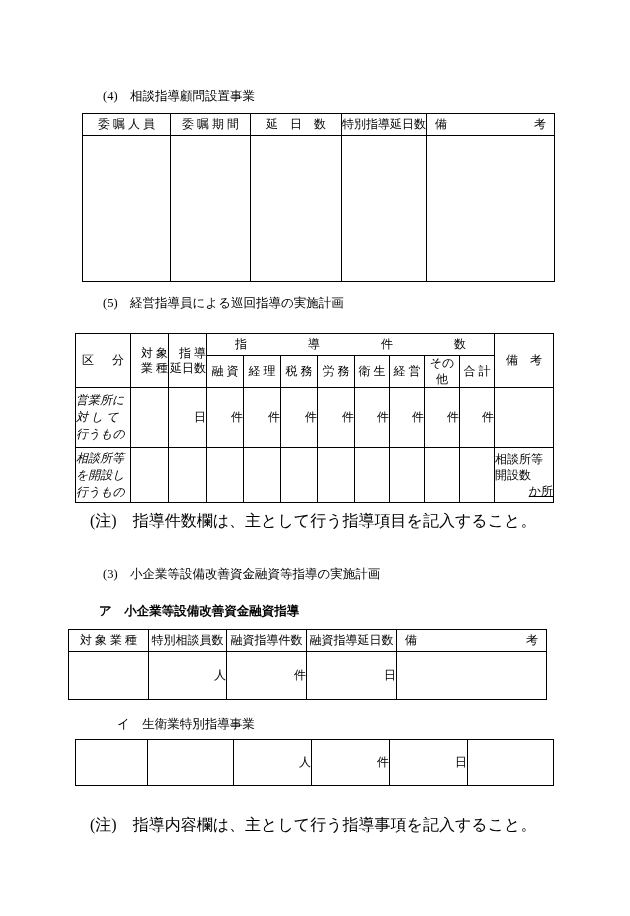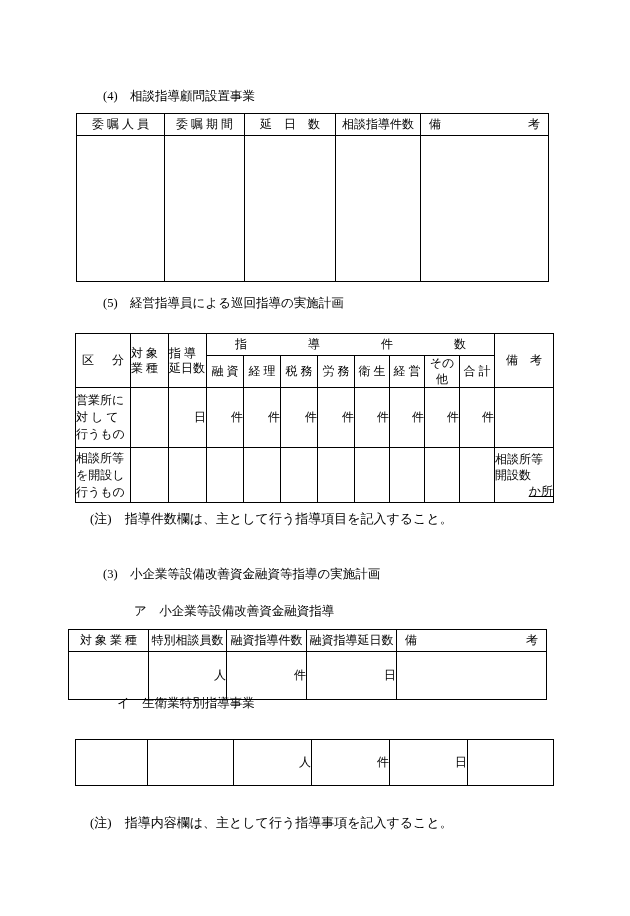--- a/index.html
+++ b/index.html
@@ -15,53 +15,53 @@
   table.t { border-collapse:collapse; table-layout:fixed; background:#fff; }
   table.t th, table.t td {
     border:1px solid #000; font-weight:normal; font-size:12px;
     padding:0; overflow:hidden; vertical-align:middle;
   }
   th.h { text-align:center; height:22px; }
   .spread { display:flex; justify-content:space-between; width:100%; }
   .pad8 { padding:0 8px; }
   .pad6 { padding:0 6px; }
   .pad28 { padding:0 28px; }
-  .vstack span { display:block; line-height:15px; text-align:left; }
+  .vstack span { display:block; line-height:15px; text-align:right; }
   td.lblcell { vertical-align:top; text-align:left; padding:3px 2px 0 2px; }
-  td.lblcell div { line-height:17px; white-space:pre; }
+  td.lblcell div { line-height:17px; white-space:pre;font-style:italic; }
   td.unit-tr { vertical-align:top; text-align:right; padding:3px 6px 0 0; }
   td.unit-tr2 { vertical-align:top; text-align:right; padding:3px 10px 0 0; }
   td.unit-day4 { vertical-align:top; text-align:right; padding:3px 22px 0 0; }
   td.biko2 { vertical-align:top; padding:4px 3px 0 3px; }
   td.biko2 div { line-height:16px; }
   td.biko2 div.r { text-align:right;text-decoration:underline; }
   .tight { font-size:11px; letter-spacing:-0.3px; }
-  .note { font-size:13px; white-space:pre; }
+  .note { font-size:16px; white-space:pre; }
 </style>
 </head>
 <body>
 
 <div class="page">
 
   <div class="abs heading" style="left:103px; top:88px;">(4)　相談指導顧問設置事業</div>
 
-  <table class="t abs" style="left:76px; top:113px; width:472px;border-radius:11px;">
+  <table class="t abs" style="left:82px; top:113px; width:472px;border-radius:11px;">
     <colgroup>
       <col style="width:88px">
         <col style="width:80px">
         <col style="width:91px">
       <col style="width:85px">
         <col style="width:128px">
     </colgroup>
     <tbody>
         <tr>
       <th class="h">委 嘱 人 員</th>
       <th class="h">委 嘱 期 間</th>
       <th class="h">延　日　数</th>
-      <th class="h">相談指導件数</th>
+      <th class="h">特別指導延日数</th>
       <th class="h">
         <div class="spread pad8">
           <span>備</span>
           <span>考</span>
         </div>
       </th>
     </tr>
     <tr style="height:146px;">
       <td></td>
       <td></td>
@@ -169,21 +169,21 @@
         <div class="r">か所</div>
       </td>
     </tr>
   </tbody>
     </table>
 
   <div class="abs note" style="left:90px; top:511px;">(注)　指導件数欄は、主として行う指導項目を記入すること。</div>
 
   <div class="abs heading" style="left:103px; top:566px;">(3)　小企業等設備改善資金融資等指導の実施計画</div>
 
-  <div class="abs heading" style="left:134px; top:603px;">ア　小企業等設備改善資金融資指導</div>
+  <div class="abs heading" style="left:99px; top:603px;font-weight:bold;">ア　小企業等設備改善資金融資指導</div>
 
   <table class="t abs" style="left:68px; top:629px; width:478px;">
     <colgroup>
       <col style="width:80px">
         <col style="width:78px">
         <col style="width:80px">
       <col style="width:90px">
         <col style="width:150px">
     </colgroup>
     <tbody>
@@ -202,21 +202,21 @@
     <tr style="height:48px;">
       <td></td>
       <td class="unit-tr2">人</td>
       <td class="unit-tr2">件</td>
       <td class="unit-tr2">日</td>
       <td></td>
     </tr>
   </tbody>
     </table>
 
-  <div class="abs heading" style="left:117px; top:695px;">イ　生衛業特別指導事業</div>
+  <div class="abs heading" style="left:117px; top:716px;">イ　生衛業特別指導事業</div>
 
   <table class="t abs" style="left:75px; top:739px; width:478px;">
     <colgroup>
       <col style="width:72px">
         <col style="width:86px">
         <col style="width:78px">
       <col style="width:78px">
         <col style="width:78px">
         <col style="width:86px">
     </colgroup>

